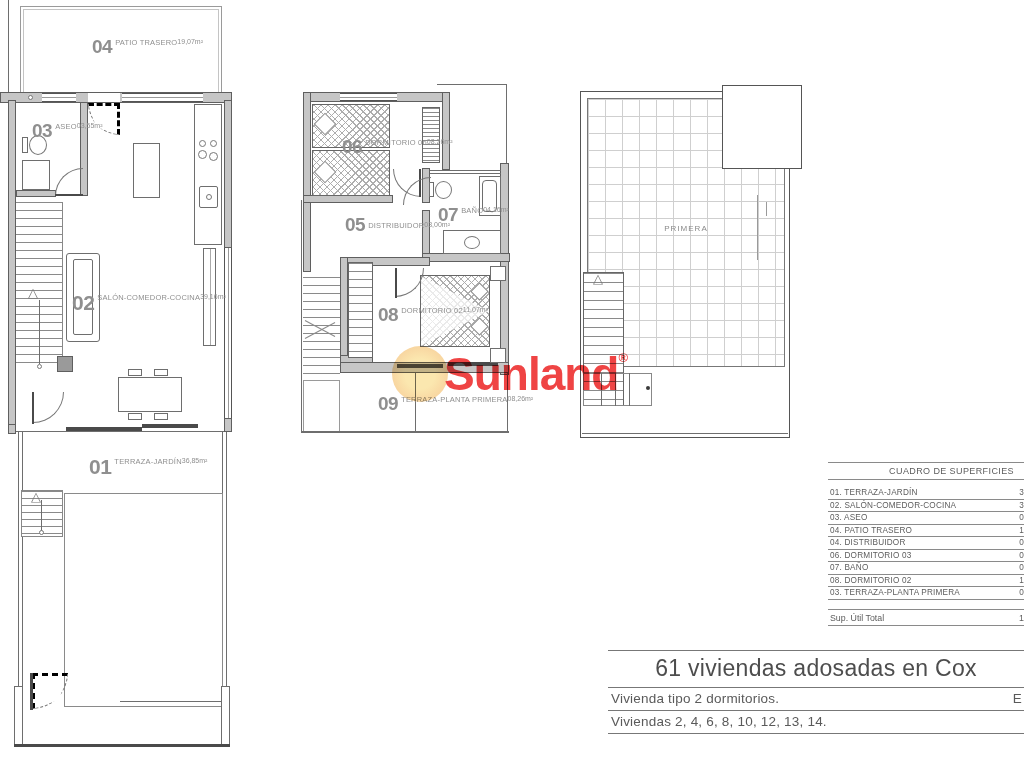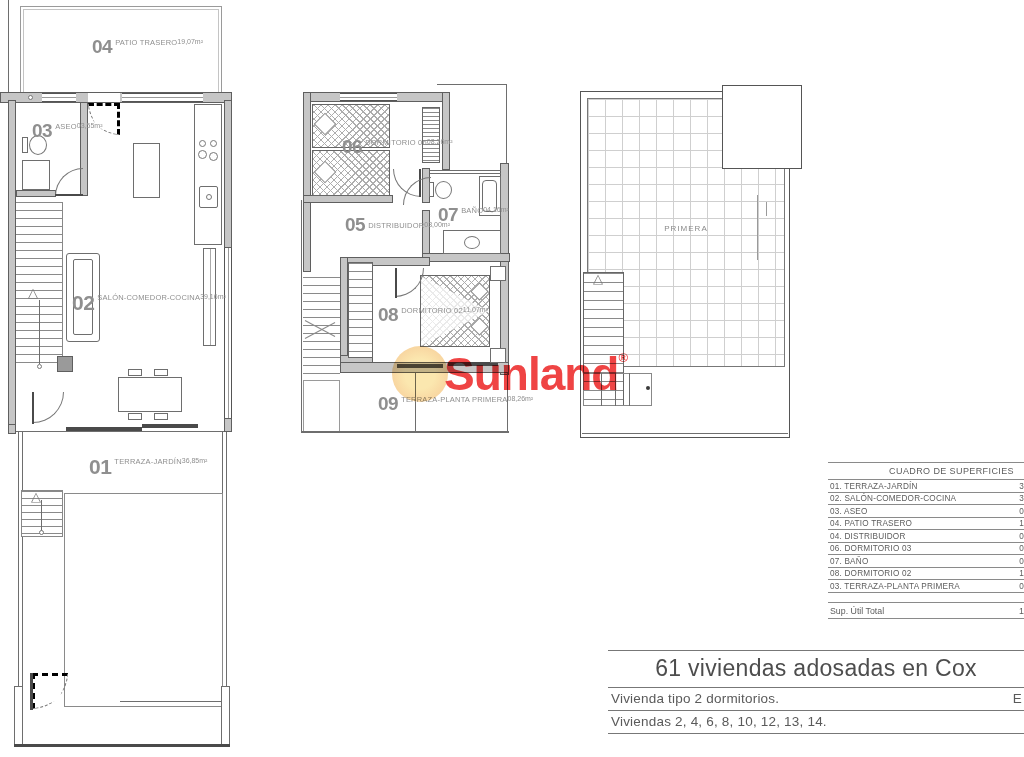--- a/index.html
+++ b/index.html
@@ -44,22 +44,22 @@
   
   #watermark{position:absolute;left:392px;top:346px;display:flex;align-items:center;mix-blend-mode:multiply;}
   .wm-sun{width:56px;height:56px;border-radius:50%;
           background:radial-gradient(circle,#fbe7af 0 38%,#f8d5a0 72%,#f5c torq 100%);
           background:radial-gradient(circle,#fbe7af 0 38%,#f8d5a0 72%,#f5c795 100%);}
   .wm-text{font-size:46px;font-weight:700;color:#ef4444;letter-spacing:-1px;line-height:1;margin-left:-4px;}
   .wm-text sup{font-size:13px;font-weight:700;vertical-align:28px;letter-spacing:0;}
   
   #surface-table{position:absolute;left:828px;top:462px;width:196px;color:#5c5c5c;}
   .st-header{border-top:1px solid #8a8a8a;border-bottom:1px solid #8a8a8a;
-             font-size:9px;letter-spacing:0.4px;text-align:right;padding:3px 10px 3px 0;}
-  .st-row{display:flex;justify-content:space-between;align-items:flex-end;
+             font-size:9px;letter-spacing:0.4px;text-align:right;padding:3px 10px 3px 0;margin-bottom:7px;}
+  .st-row{display:flex;justify-content:space-between;
           font-size:8.2px;letter-spacing:0.2px;border-bottom:1px solid #8a8a8a;padding:1px 0 1px 2px;height:9.5px;box-sizing:content-box;}
   .st-total{display:flex;justify-content:space-between;align-items:flex-end;margin-top:9px;
             font-size:8.8px;border-top:1px solid #8a8a8a;border-bottom:1px solid #8a8a8a;padding:3px 0 2px 2px;}
   
   #title-block{position:absolute;left:608px;top:650px;width:416px;color:#5a5a5a;}
   .tb-project{border-top:1.5px solid #777;border-bottom:1.5px solid #777;
               font-size:23px;text-align:center;color:#4d4d4d;padding:4px 0 5px;letter-spacing:0.3px;}
   .tb-row{display:flex;justify-content:space-between;font-size:13.5px;
           border-bottom:1.5px solid #777;padding:3px 2px 4px 3px;letter-spacing:0.2px;}
 </style>

